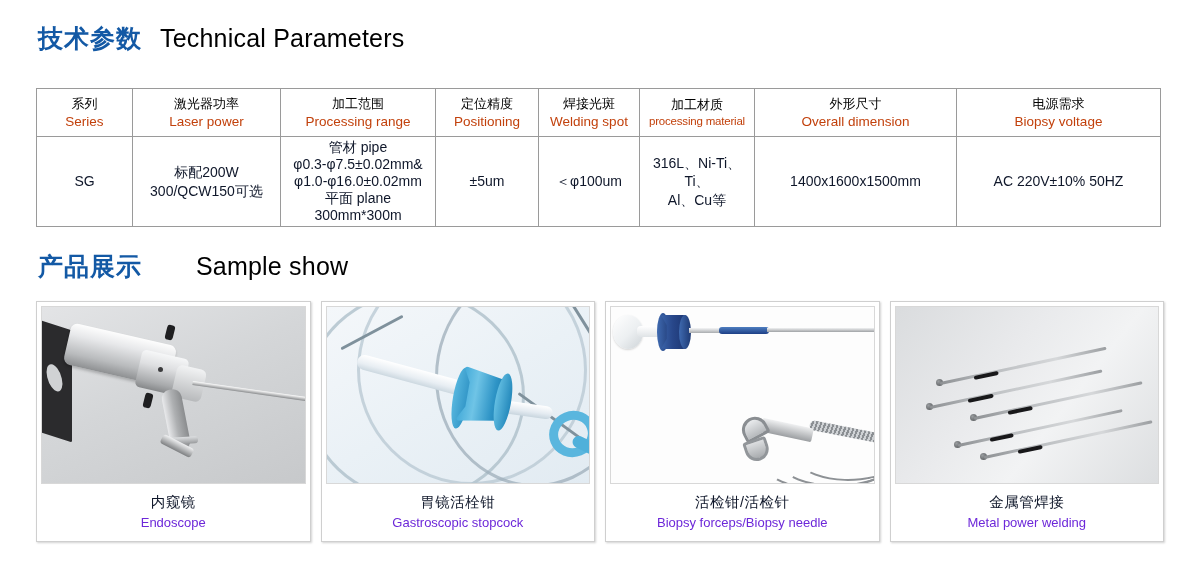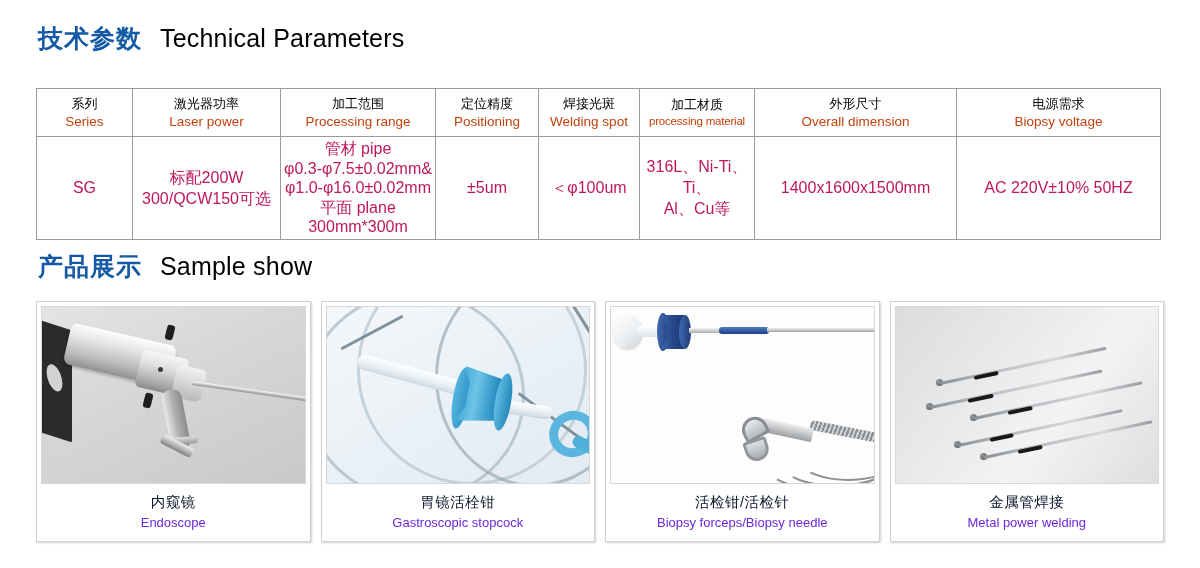--- a/index.html
+++ b/index.html
@@ -26,21 +26,21 @@
     color: #1359a5;
   }
   .section-head .en {
     font-size: 25px;
     font-weight: 400;
     color: #000000;
     margin-left: 18px;
     letter-spacing: .2px;
   }
   #head-tech { left: 38px; top: 22px; }
-  #head-sample { left: 38px; top: 250px; }
+  #head-sample { left: 38px; top: 250px; gap: 36px; }
 
   
   .spec-table {
     position: absolute;
     left: 36px;
     top: 88px;
     width: 1124px;
     border-collapse: collapse;
     table-layout: fixed;
   }
@@ -49,21 +49,21 @@
     text-align: center;
     color: #4a4a4a;
     vertical-align: middle;
     padding: 2px 3px;
   }
   .spec-table tr.head td { height: 48px; }
   .spec-table tr.body td { height: 77px; }
   .hd-cn { font-size: 13px; line-height: 1.35; color: #000000; }
   .hd-en { font-size: 13.5px; line-height: 1.3; color: #c2410c; }
   .hd-en.small { font-size: 11.5px; letter-spacing: -0.2px; }
-  .cell-txt { font-size: 16px; line-height: 1.32; color: #be185d; }
+  .cell-txt { font-size: 14px; line-height: 1.32; color: #0f172a; }
   .cell-txt.tight { line-height: 1.22; }
 
   
   col.c0 { width: 96px; }
   col.c1 { width: 148px; }
   col.c2 { width: 155px; }
   col.c3 { width: 103px; }
   col.c4 { width: 101px; }
   col.c5 { width: 115px; }
   col.c6 { width: 202px; }

